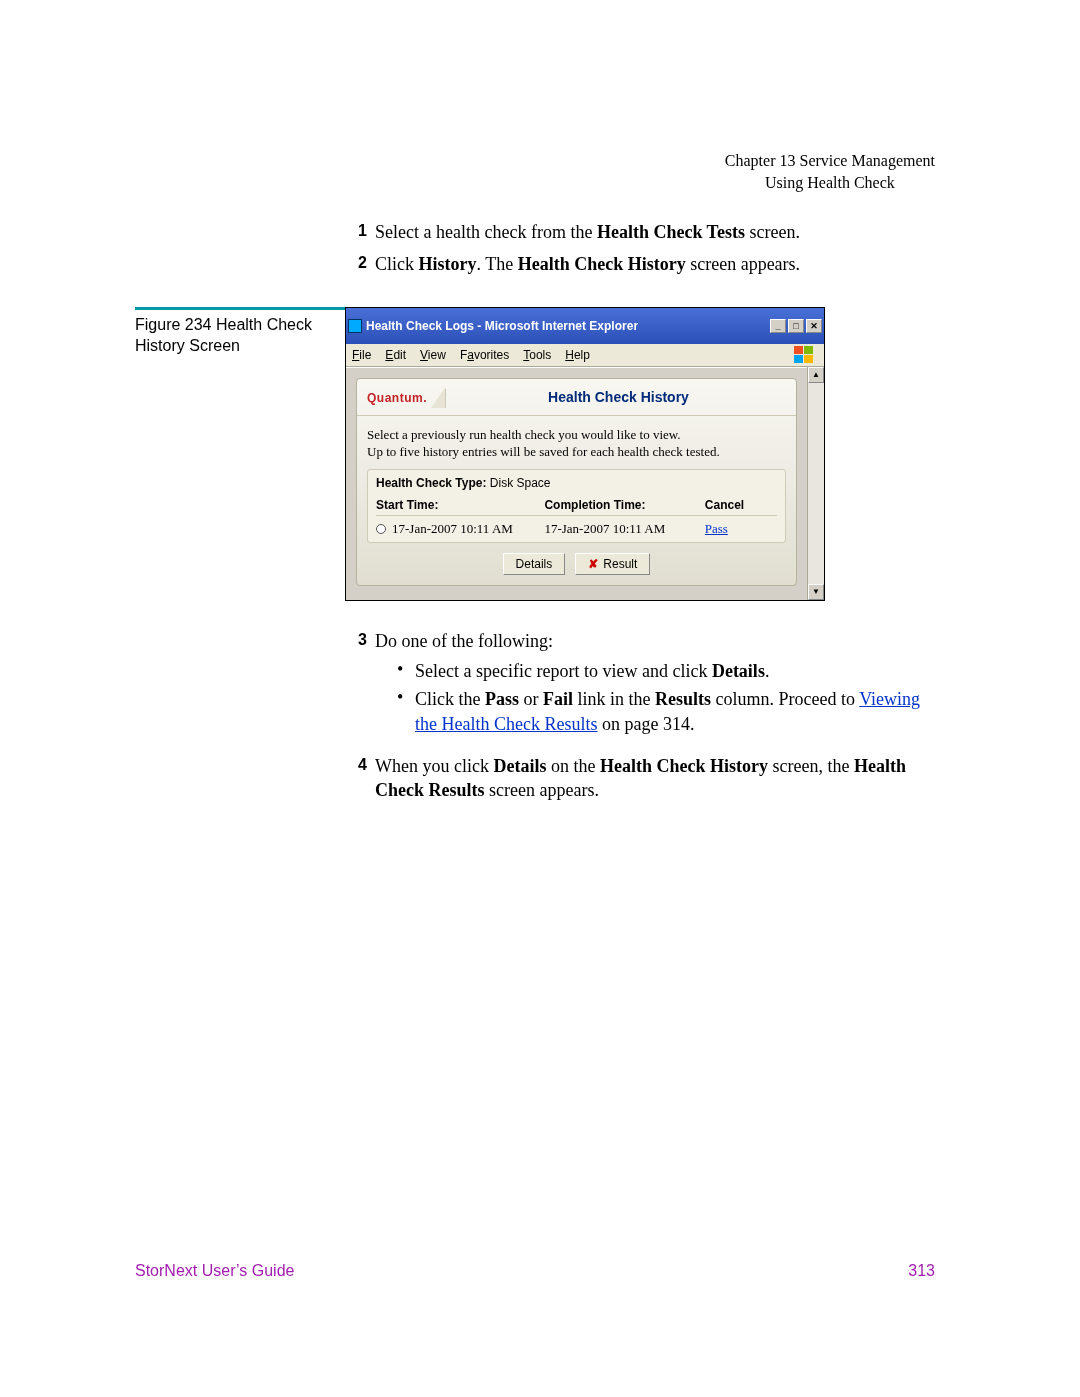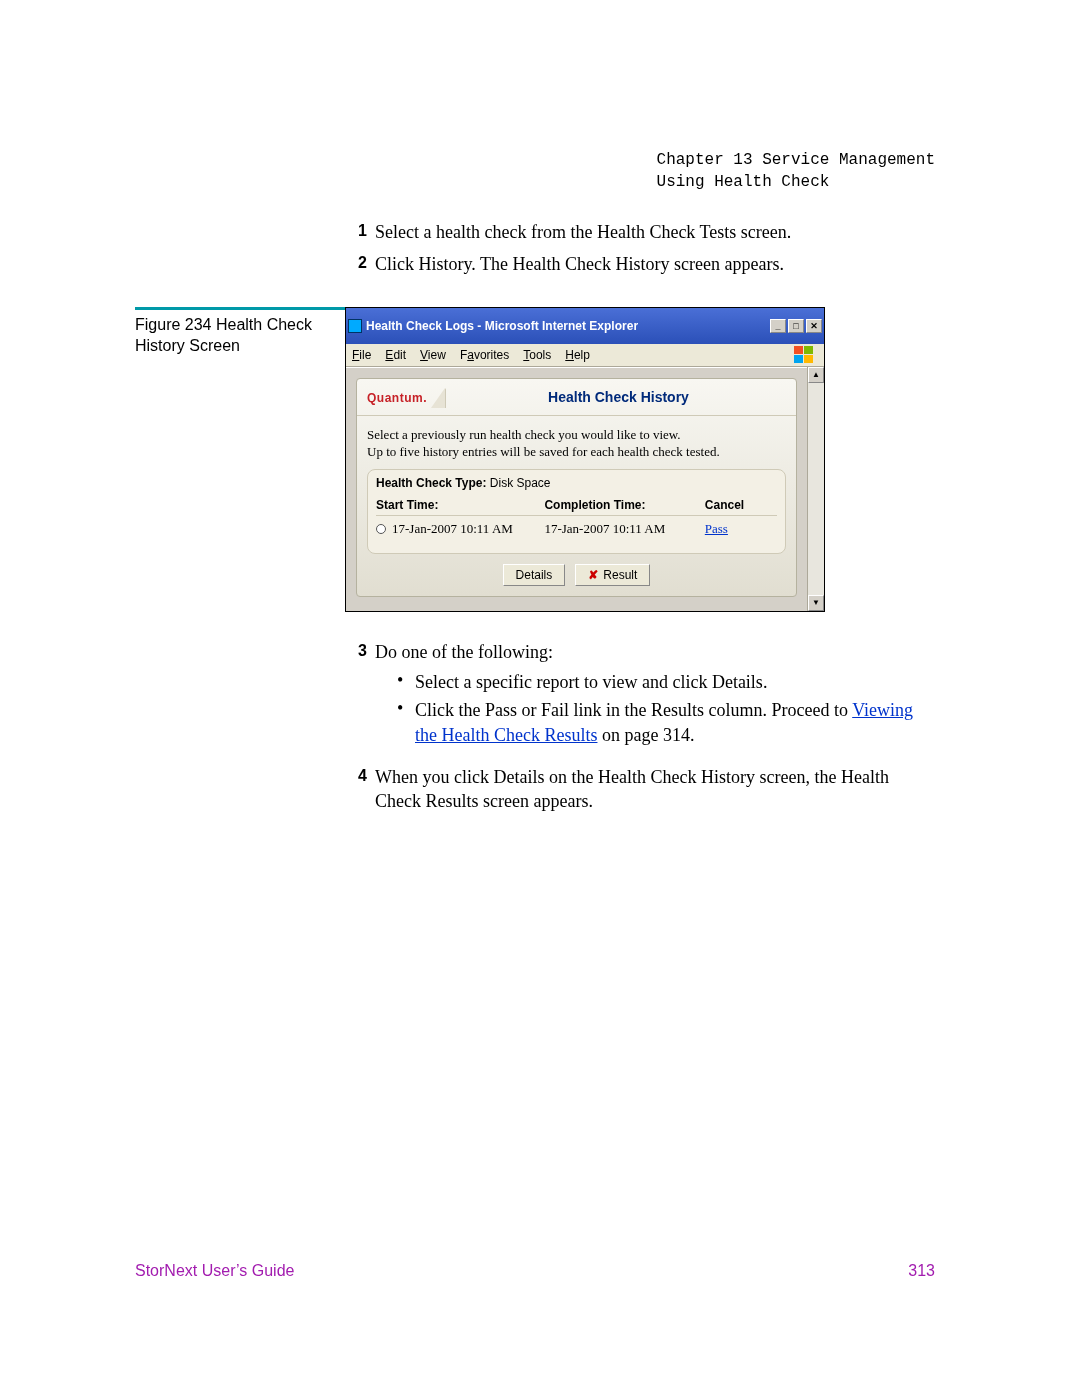--- a/index.html
+++ b/index.html
@@ -17,22 +17,22 @@
   .page {
     padding: 150px 145px 0 135px;
     position: relative;
     box-sizing: border-box;
     height: 100%;
   }
   .running-head {
     position: absolute;
     top: 150px;
     right: 145px;
-    text-align: left;
-    font-family: Liberation Mono, monospace;
+    text-align: center;
+    font-family: Liberation Serif, serif;
     font-size: 16px;
     color: #000;
     line-height: 1.35;
   }
   .body-col {
     margin-left: 210px;
     margin-top: 70px;
   }
   .numlist {
     margin: 0 0 30px 0;
@@ -45,21 +45,21 @@
   .numlist-num {
     width: 22px;
     flex: 0 0 22px;
     font-family: Arial, Helvetica, sans-serif;
     font-weight: bold;
     font-size: 16px;
     text-align: right;
     padding-right: 8px;
   }
   .numlist-text { flex: 1; }
-  .b { font-weight: normal; }
+  .b { font-weight: bold; }
   .link-xref { color: #0033cc; text-decoration: underline; }
   .bullets { margin: 6px 0 10px 0; }
   .bullet {
     display: flex;
     align-items: flex-start;
     margin: 4px 0 4px 22px;
   }
   .bullet-dot {
     flex: 0 0 18px;
     text-align: left;
@@ -212,23 +212,23 @@
   }
   .panel-sep { height:1px; background:#cfcab7; margin:4px -10px 10px; }
   .panel-desc {
     font-family: "Times New Roman", Times, serif;
     font-size: 13px;
     line-height: 1.35;
     margin-bottom: 8px;
   }
   .panel-table {
     border:1px solid #cfcab7;
-    border-radius:8px;
+    border-radius:3px;
     background:#f3f0e5;
-    padding:5px 8px 13px;
+    padding:5px 8px 2px;
   }
   .pt-type {
     font-family: Arial, sans-serif; font-size:12px;
     margin-bottom:4px;
   }
   .pt-type .lbl { font-weight:bold; }
   .pt-head, .pt-row {
     display:flex;
     font-family: Arial, sans-serif;
     font-size: 12px;

